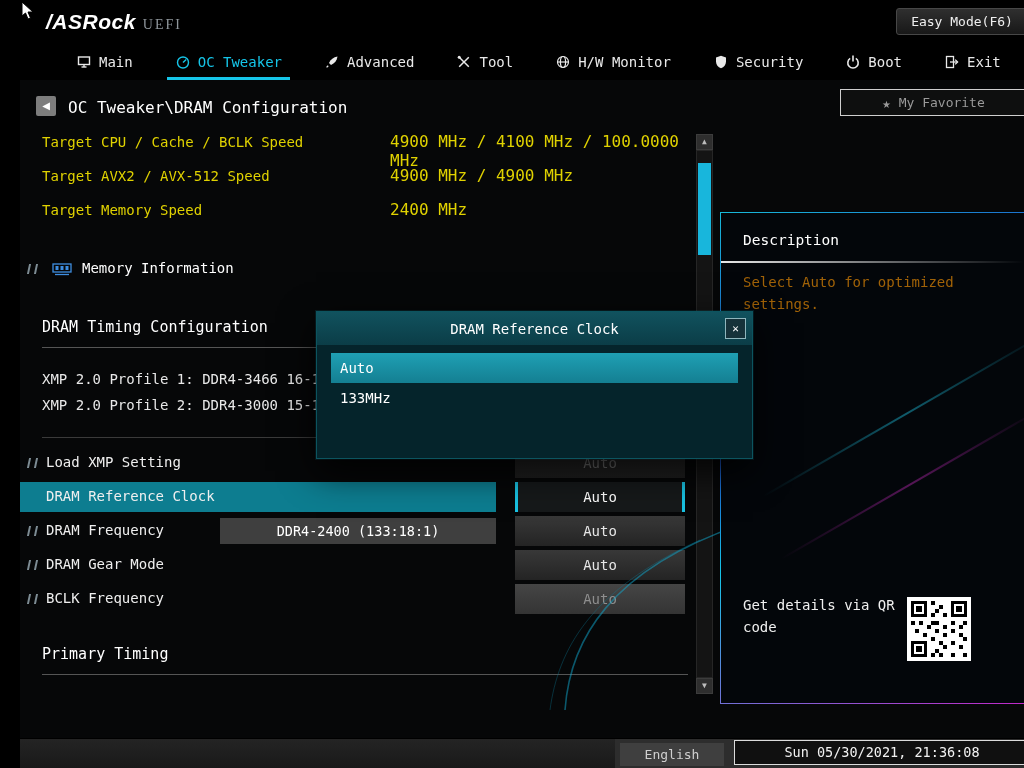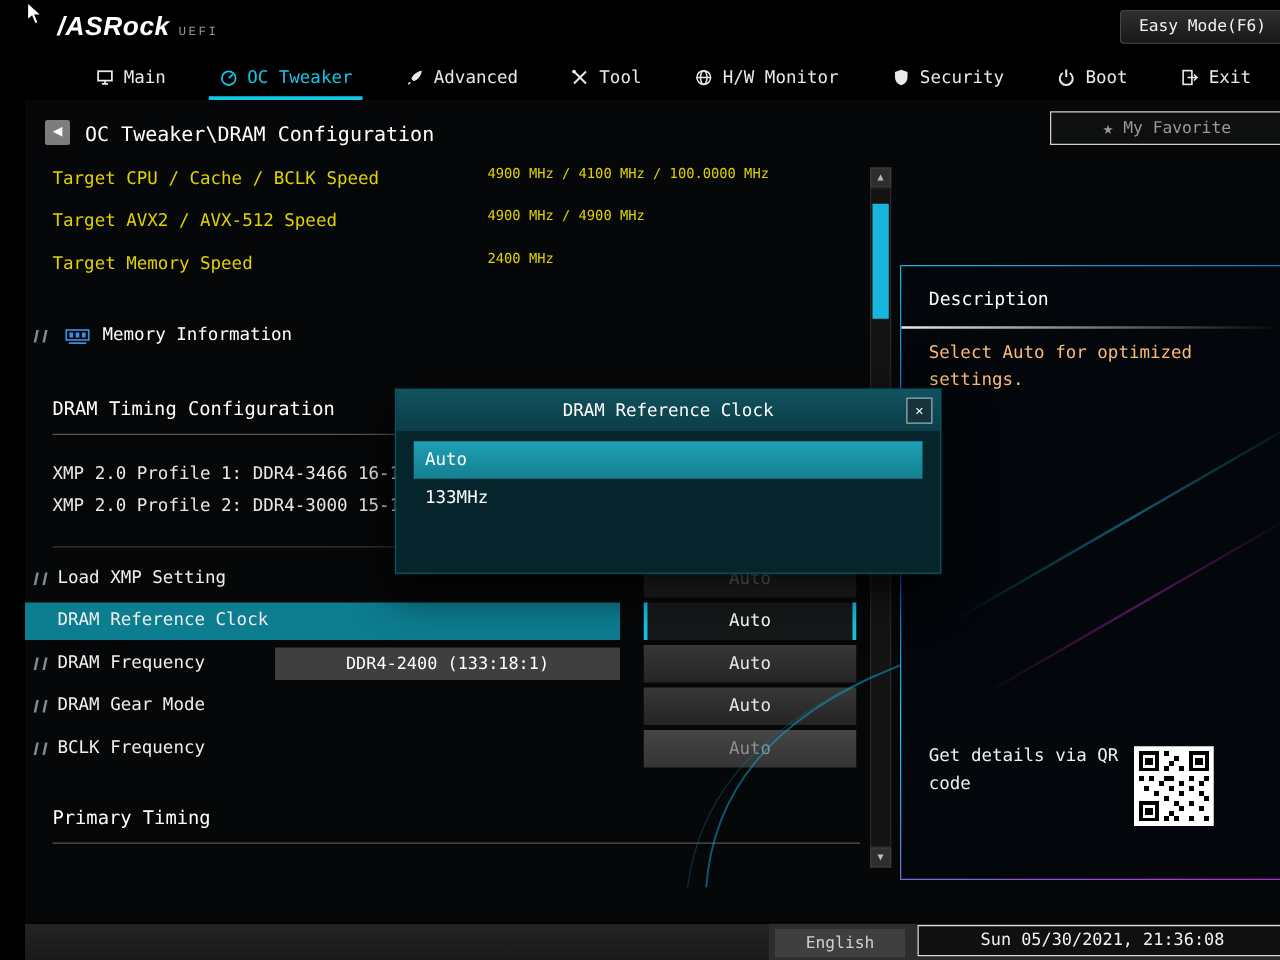--- a/index.html
+++ b/index.html
@@ -3,21 +3,21 @@
 <meta charset="utf-8">
 <style>
   html,body{margin:0;padding:0;background:#000;}
   #screen{position:relative;width:1024px;height:768px;background:#060708;overflow:hidden;
           font-family:"DejaVu Sans Mono",monospace;color:#fff;margin-left:20px;}
   
   #topbar{position:absolute;left:0;top:0;width:100%;height:44px;background:#000;}
   .logo{position:absolute;left:26px;top:10px;display:flex;align-items:baseline;gap:7px;}
   .logo-main{font-family:"Liberation Sans",sans-serif;font-style:italic;font-weight:bold;
              font-size:21px;color:#fff;letter-spacing:.5px;}
-  .logo-sub{font-family:Liberation Mono, monospace;font-size:10px;color:#8f969c;letter-spacing:2px;}
+  .logo-sub{font-family:Liberation Serif, serif;font-size:14px;color:#8f969c;letter-spacing:2px;}
   #easy-mode{position:absolute;right:16px;top:8px;width:132px;height:27px;
              background:linear-gradient(#2f2f2f,#181818);border:1px solid #474747;border-radius:3px;
              color:#efefef;font-size:13px;font-family:inherit;cursor:pointer;}
   
   #navbar{position:absolute;left:0;top:44px;width:100%;height:36px;background:#000;
           display:flex;align-items:stretch;padding-left:56px;gap:42px;box-sizing:border-box;}
   .tab{display:flex;align-items:center;gap:7px;color:#e9e9e9;font-size:14px;position:relative;cursor:pointer;}
   .tab.active{color:#15c5e8;}
   .tab.active::after{content:"";position:absolute;left:-8px;right:-8px;bottom:0;height:3px;background:#15c5e8;}
   .tab-icon svg{display:block;}
@@ -25,21 +25,21 @@
   #back-btn{position:absolute;left:16px;top:96px;width:20px;height:20px;background:#7d7d7d;border:none;
             border-radius:2px;color:#fff;font-size:10px;line-height:20px;text-align:center;padding:0;cursor:pointer;}
   #crumb{position:absolute;left:48px;top:98px;font-size:16px;color:#fff;}
   #my-favorite{position:absolute;left:820px;top:89px;width:187px;height:27px;background:rgba(18,18,18,.7);
                border:1px solid #cfcfcf;color:#9a9a9a;font-size:13px;font-family:inherit;
                display:flex;align-items:center;justify-content:center;gap:8px;cursor:pointer;}
   #my-favorite .star{font-size:14px;color:#9a9a9a;}
   
   .target-row{position:absolute;left:22px;width:645px;height:20px;}
   .t-label{color:#e0d200;font-size:14px;}
-  .t-value{position:absolute;left:348px;top:0;color:#e0d200;font-size:11px;}
+  .t-value{position:absolute;left:348px;top:0;color:#e0d200;font-size:16px;}
   
   #scrollbar{position:absolute;left:676px;top:134px;width:17px;height:560px;}
   .sb-btn{position:absolute;left:0;width:17px;height:16px;background:#2e2e2e;border:1px solid #3c3c3c;
           box-sizing:border-box;color:#bdbdbd;font-size:8px;line-height:14px;text-align:center;cursor:pointer;}
   .sb-up{top:0;} .sb-down{bottom:0;}
   .sb-track{position:absolute;left:0;top:16px;bottom:16px;width:17px;background:#141414;
             border:1px solid #262626;box-sizing:border-box;cursor:pointer;}
   .sb-thumb{position:absolute;left:1px;top:12px;width:13px;height:92px;background:#18b6dc;cursor:grab;}
   
   .marker{display:inline-block;width:5px;height:10px;border-left:2px solid #7d8c94;
@@ -76,21 +76,21 @@
   .modal-opts{position:absolute;left:14px;right:14px;top:41px;}
   .modal-opt{height:30px;line-height:30px;padding-left:9px;font-size:14px;color:#fff;cursor:pointer;}
   .modal-opt.sel{background:linear-gradient(#1fa0b4,#147f92);}
   
   #desc{position:absolute;left:700px;top:212px;width:305px;height:492px;background:#03060a;
         border:1px solid;border-image:linear-gradient(160deg,#17b9d8 0%,#1f35c8 35%,#15c5e8 60%,#c028c8 100%) 1;
         box-sizing:border-box;z-index:5;overflow:hidden;}
   #desc-title{position:absolute;left:22px;top:19px;font-size:14.5px;color:#fff;}
   #desc-divider{position:absolute;left:0;top:48px;width:100%;height:1.5px;
                 background:linear-gradient(90deg,#e8e8e8,rgba(232,232,232,0));}
-  #desc-text{position:absolute;left:22px;top:58px;width:262px;font-size:14px;line-height:22px;color:#fdba74;margin:0;}
+  #desc-text{position:absolute;left:22px;top:58px;width:262px;font-size:14px;line-height:22px;color:#a16207;margin:0;}
   #qr-label{position:absolute;left:22px;top:381px;width:168px;font-size:14px;line-height:22px;color:#f0f0f0;}
   #qr{position:absolute;left:186px;top:384px;}
   .deco-line{position:absolute;height:1.5px;pointer-events:none;}
   .deco-cyan{left:20px;top:200px;width:330px;background:linear-gradient(90deg,transparent,#1ec3e2,transparent);
              transform:rotate(-30deg);opacity:.45;}
   .deco-pink{left:40px;top:270px;width:300px;background:linear-gradient(90deg,transparent,#d02cc8,transparent);
              transform:rotate(-30deg);opacity:.4;}
   
   #footer{position:absolute;left:0;bottom:0;width:100%;height:30px;
           background:linear-gradient(#242424,#191919);border-top:1px solid #000;box-sizing:border-box;}

